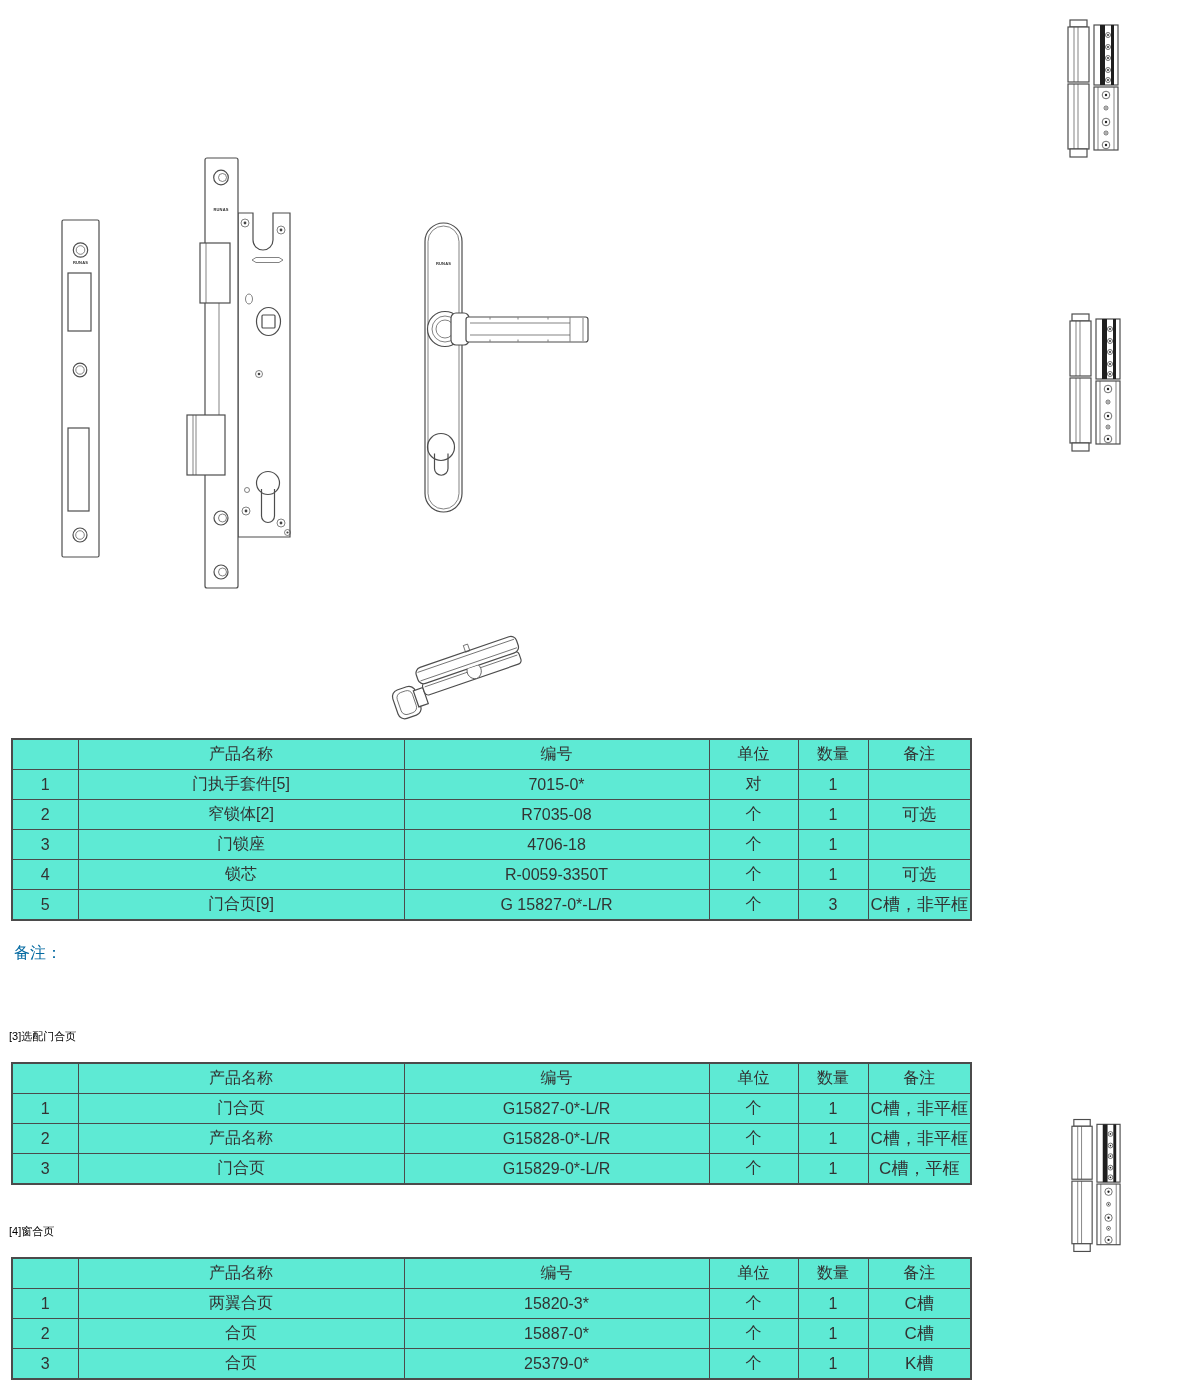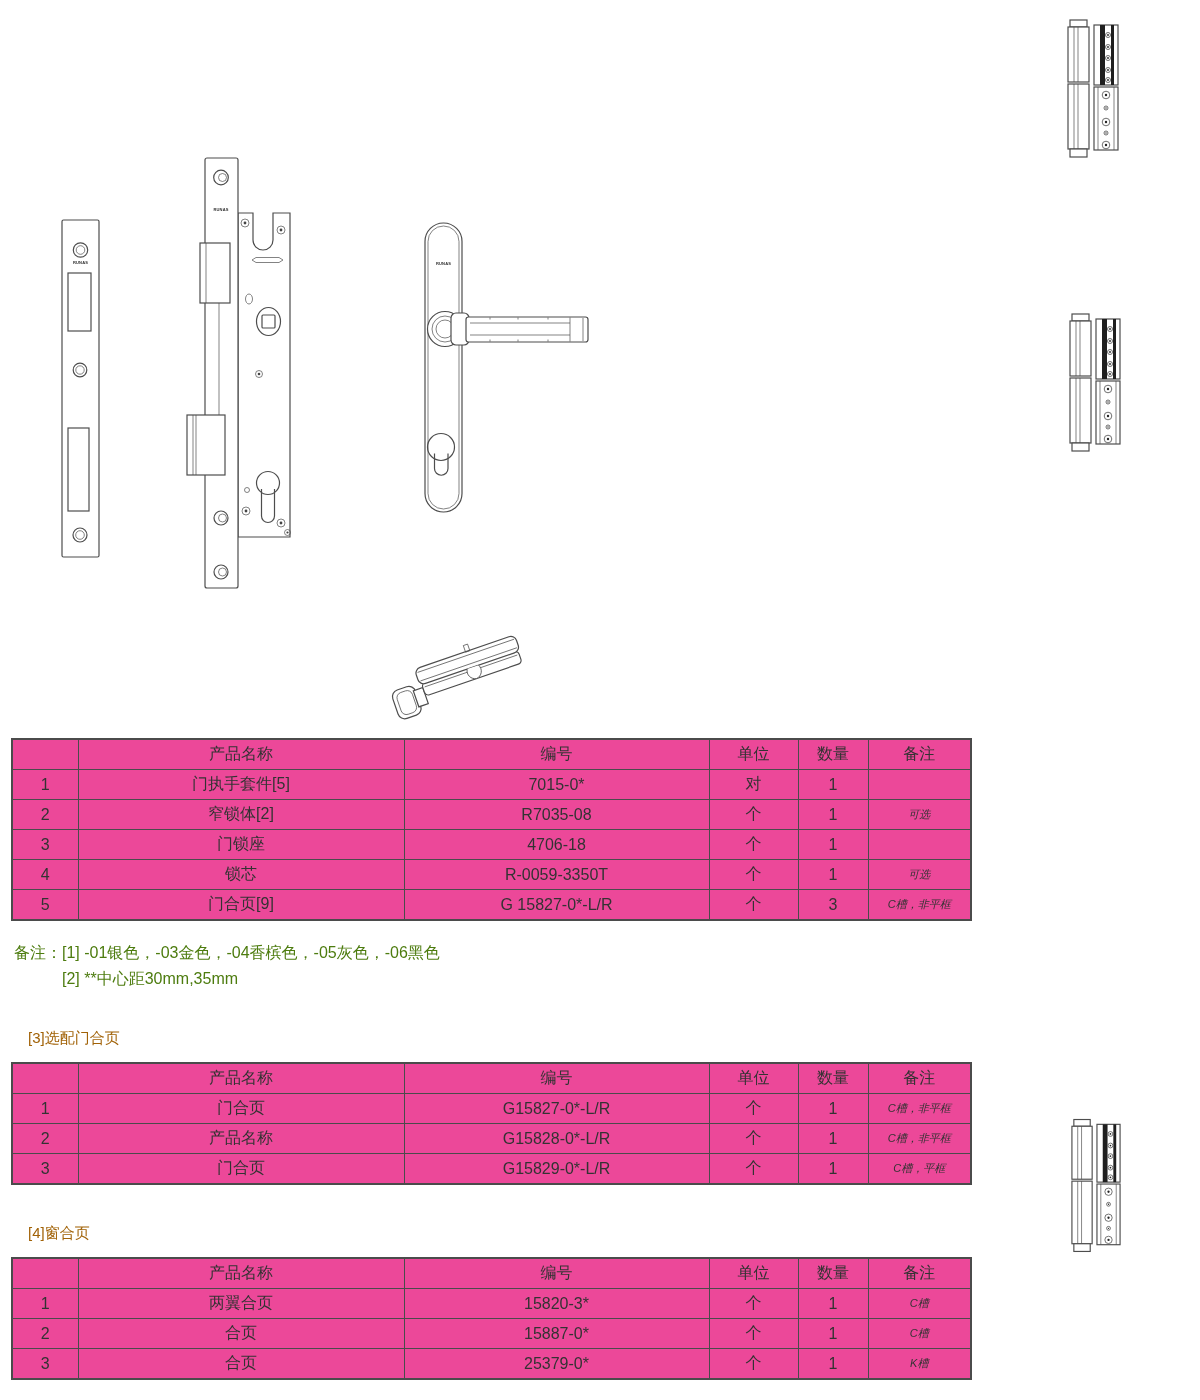--- a/index.html
+++ b/index.html
@@ -2,27 +2,27 @@
 <html><head>
 <meta charset="utf-8">
 <style>
   html,body{margin:0;padding:0;background:#fff;}
   #page{position:relative;width:1200px;height:1400px;background:#fff;overflow:hidden;
         font-family:"Liberation Sans",sans-serif;color:#333;}
   .draw{position:absolute;}
   .draw svg{display:block;}
   
   .tblwrap{position:absolute;left:11px;}
-  table{border-collapse:collapse;table-layout:fixed;width:959px;background:#ec4899;}
+  table{border-collapse:collapse;table-layout:fixed;width:959px;background:#5eead4;}
   table{border:2px solid #4b4b4b;}
   th,td{border:1px solid #4b4b4b;height:29px;text-align:center;vertical-align:middle;
         font-size:16px;font-weight:400;color:#333;padding:0 2px;overflow:hidden;white-space:nowrap;}
-  td.remark,th.remark{font-size:11px;font-style:italic;}
-  .sec-title{position:absolute;left:28px;font-size:15px;color:#a16207;}
-  .notes{position:absolute;left:14px;top:940px;font-size:16px;line-height:26px;color:#4d7c0f;display:flex;}
+  td.remark,th.remark{font-size:17px;}
+  .sec-title{position:absolute;left:9px;font-size:11px;color:#000000;}
+  .notes{position:absolute;left:14px;top:940px;font-size:16px;line-height:26px;color:#0369a1;display:flex;}
   .notes .lbl{white-space:nowrap;}
   
   .ln{stroke:#4d4d4d;fill:none;stroke-width:1.2;}
   .lnt{stroke:#4d4d4d;fill:none;stroke-width:0.7;}
   .wfill{fill:#fff;stroke:#4d4d4d;stroke-width:1.2;}
   .wfillt{fill:#fff;stroke:#4d4d4d;stroke-width:0.8;}
   .brandtxt{font-family:"Liberation Sans",sans-serif;font-size:4px;font-weight:bold;fill:#2e2e2e;letter-spacing:.2px;}
 </style>
 </head>
 <body>
@@ -239,24 +239,20 @@
             <td>个</td>
             <td>3</td>
             <td class="remark">C槽，非平框</td>
           </tr>
         </tbody>
       </table>
   </div>
 
   <div class="notes">
     <span class="lbl">备注：</span>
-    <span>
-      <div>[1] -01银色，-03金色，-04香槟色，-05灰色，-06黑色</div>
-      <div>[2] **中心距30mm,35mm</div>
-    </span>
   </div>
 
   <div class="sec-title" style="top:1029px">[3]选配门合页</div>
   <div class="tblwrap" style="top:1062px">
     <table>
       <colgroup>
           <col style="width:66px">
           <col style="width:326px">
           <col style="width:305px">
       <col style="width:89px">

